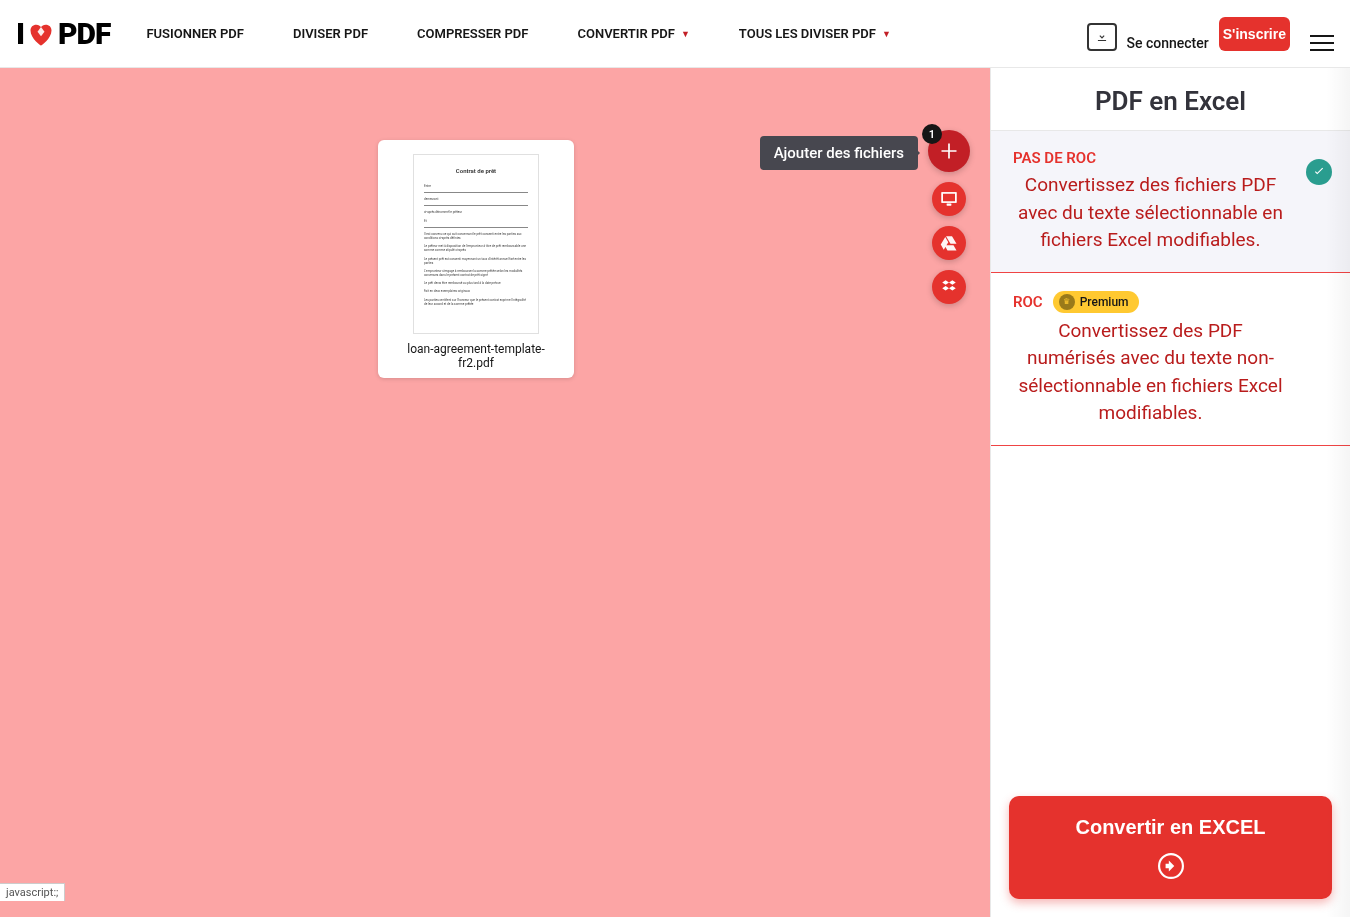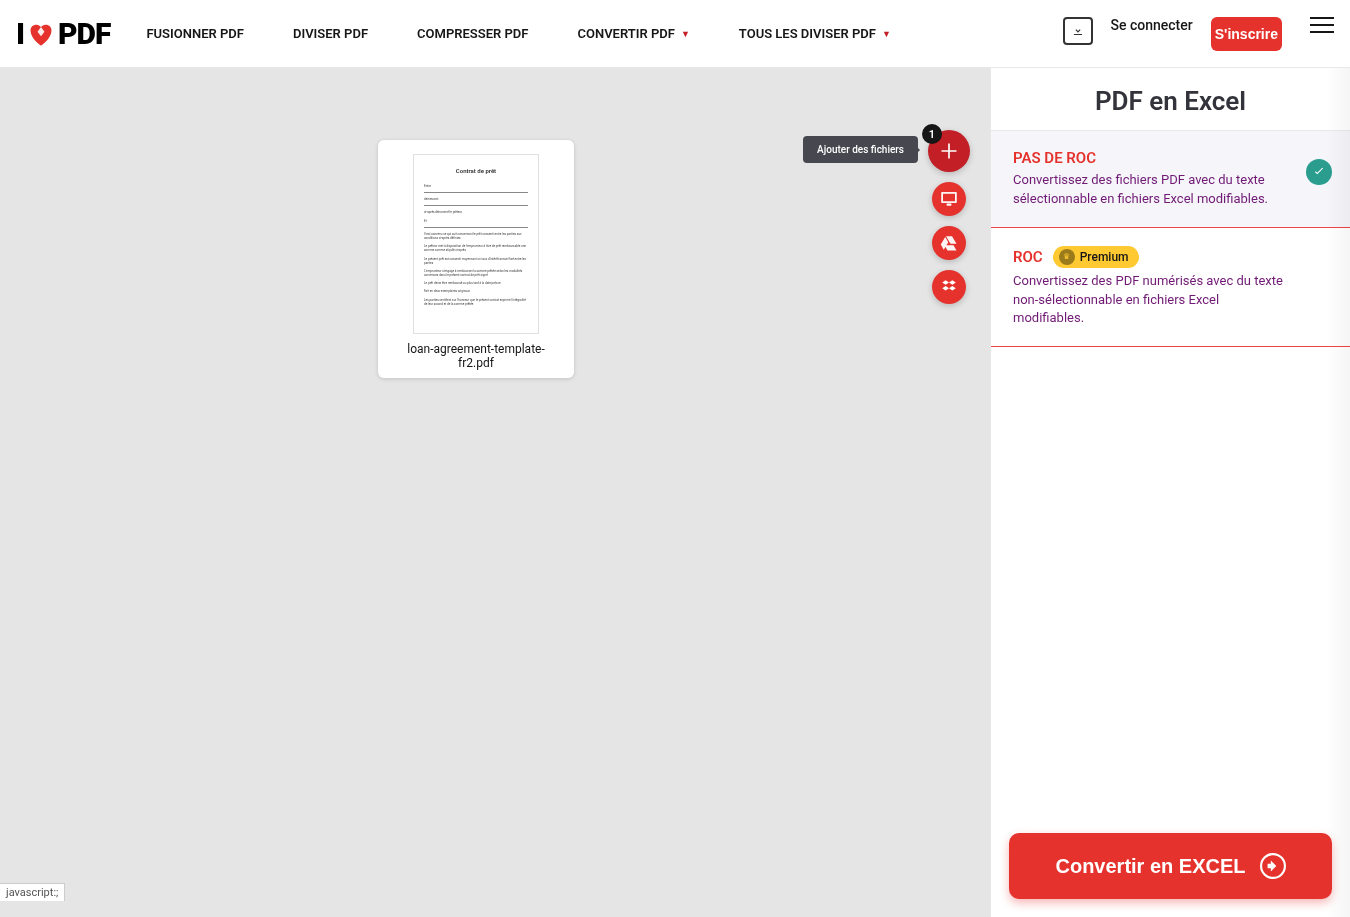--- a/index.html
+++ b/index.html
@@ -5,60 +5,60 @@
   * { box-sizing: border-box; margin: 0; padding: 0; }
   body { font-family: -apple-system, BlinkMacSystemFont, "Segoe UI", Roboto, Arial, sans-serif; background: #f5f5fa; width: 1350px; height: 917px; overflow: hidden; position: relative; }
   
   
   .header { background: #fff; height: 68px; border-bottom: 1px solid #e8e8e8; display: flex; align-items: center; padding: 0 16px; position: relative; z-index: 10; }
   .logo { display: flex; align-items: center; font-size: 30px; font-weight: 900; letter-spacing: -1px; margin-right: 36px; color: #000; }
   .logo svg { margin: 0 3px; }
   .nav { display: flex; gap: 49px; flex: 1; }
   .nav-item { font-size: 13px; font-weight: 600; color: #161616; cursor: pointer; display: flex; align-items: center; gap: 6px; }
   .nav-item .caret { font-size: 9px; color: #c21f26; }
-  .header-right { display: flex; align-items: flex-start; gap: 18px; }
+  .header-right { display: flex; align-items: flex-end; gap: 10px; }
   .download-icon { width: 30px; height: 28px; border: 2px solid #333; border-radius: 4px; display: flex; align-items: center; justify-content: center; position: relative; cursor: pointer; }
   .login { font-size: 14px; color: #161616; cursor: pointer; font-weight: 500; }
   .signup { background: #e5322d; color: #fff; font-size: 14px; font-weight: 600; padding: 9px 4px; border-radius: 6px; cursor: pointer; border: none; }
   .hamburger { width: 24px; height: 16px; display: flex; flex-direction: column; justify-content: space-between; cursor: pointer; margin-left: 10px; }
   .hamburger span { height: 2px; background: #161616; }
   
   
-  .main { position: absolute; top: 68px; left: 0; right: 360px; bottom: 0; background: #e5e5e5; padding-left: 44px; }
+  .main { position: absolute; top: 68px; left: 0; right: 360px; bottom: 0; background: #fca5a5; padding-left: 44px; }
   
   .file-card { position: absolute; left: 378px; top: 72px; width: 196px; background: #fff; border-radius: 6px; box-shadow: 0 1px 4px rgba(0,0,0,0.15); padding: 14px 12px 8px; text-align: center; }
   .file-preview { width: 126px; height: 180px; background: #fff; border: 1px solid #e0e0e0; margin: 0 auto 8px; padding: 12px 10px; font-size: 4px; color: #555; text-align: left; }
   .file-preview .doc-title { text-align: center; font-size: 6px; font-weight: 600; margin-bottom: 10px; color: #333; }
   .file-preview .line { border-bottom: 0.5px solid #888; margin: 3px 0; }
   .file-preview .para { font-size: 3px; line-height: 1.4; margin: 4px 0; color: #444; }
   .file-name { font-size: 12px; color: #161616; margin-top: 6px; }
   
   
   .fab-col { position: absolute; right: 380px; top: 130px; display: flex; flex-direction: column; gap: 10px; align-items: center; z-index: 5; }
   .fab { width: 34px; height: 34px; border-radius: 50%; display: flex; align-items: center; justify-content: center; cursor: pointer; box-shadow: 0 2px 6px rgba(0,0,0,0.2); }
   .fab.big { width: 42px; height: 42px; background: #c21f26; position: relative; }
   .fab.red { background: #e5322d; }
   .fab svg { fill: #fff; }
   .fab-badge { position: absolute; top: -6px; left: -6px; width: 20px; height: 20px; border-radius: 50%; background: #161616; color: #fff; font-size: 11px; font-weight: 600; display: flex; align-items: center; justify-content: center; }
-  .fab-tooltip { position: absolute; right: 432px; top: 136px; background: #47474f; color: #fff; font-size: 10px; font-weight: 500; padding: 8px 14px; border-radius: 4px; white-space: nowrap; z-index: 5; }
+  .fab-tooltip { position: absolute; right: 432px; top: 136px; background: #47474f; color: #fff; font-size: 15px; font-weight: 500; padding: 8px 14px; border-radius: 4px; white-space: nowrap; z-index: 5; }
   .fab-tooltip::after { content: ""; position: absolute; right: -8px; top: 50%; transform: translateY(-50%); border: 6px solid transparent; border-left-color: #47474f; }
   
   
   .sidebar { position: absolute; right: 0; top: 68px; bottom: 0; width: 360px; background: #fff; border-left: 1px solid #e8e8e8; display: flex; flex-direction: column; }
   .sidebar-header { font-size: 26px; font-weight: 600; color: #33333b; text-align: center; padding: 18px 0 14px; border-bottom: 1px solid #e8e8e8; }
   .option { padding: 18px 22px; border-bottom: 1px solid #ef4444; position: relative; cursor: pointer; }
   .option.selected { background: #f5f5fa; }
   .option-title { font-size: 15px; font-weight: 600; color: #e5322d; display: flex; align-items: center; gap: 10px; margin-bottom: 4px; }
-  .option-desc { font-size: 13px; color: #701a75; line-height: 1.45; padding-right: 40px; }
+  .option-desc { font-size: 19px; color: #b91c1c; line-height: 1.45; padding-right: 40px; text-align: center; }
   .check-badge { position: absolute; right: 18px; top: 28px; width: 26px; height: 26px; border-radius: 50%; background: #2a9d8f; display: flex; align-items: center; justify-content: center; }
   .premium-badge { background: #ffc931; color: #161616; font-size: 12px; font-weight: 500; padding: 3px 10px 3px 6px; border-radius: 14px; display: inline-flex; align-items: center; gap: 5px; }
   .premium-badge .badge-icon { width: 16px; height: 16px; border-radius: 50%; background: #9a7a1a; display: flex; align-items: center; justify-content: center; font-size: 8px; color: #ffc931; }
   
   .convert-btn-wrap { margin-top: auto; padding: 18px; }
-  .convert-btn { width: 100%; background: #e5322d; color: #fff; font-size: 20px; font-weight: 600; padding: 20px 0; border: none; border-radius: 10px; cursor: pointer; display: flex; align-items: center; justify-content: center; gap: 14px; box-shadow: 0 4px 10px rgba(229,50,45,0.35); }
+  .convert-btn { width: 100%; background: #e5322d; color: #fff; font-size: 20px; font-weight: 600; padding: 20px 0; border: none; border-radius: 10px; cursor: pointer; display: flex; align-items: center; justify-content: center; gap: 14px; box-shadow: 0 4px 10px rgba(229,50,45,0.35); flex-direction: column; }
   .status-corner { position: absolute; bottom: 16px; left: 0; padding: 2px 6px; background: #fff; border-top: 1px solid #ccc; border-right: 1px solid #ccc; font-size: 11px; color: #555; }
   .right-overlay { position: absolute; right: 0; top: 0; bottom: 0; width: 24px; background: linear-gradient(to left, rgba(0,0,0,0.04), transparent); pointer-events: none; }
 </style>
 </head>
 <body>
 
 <div class="header">
   <div class="logo">
     <span>I</span>
     <svg width="28" height="26" viewBox="0 0 24 22">

